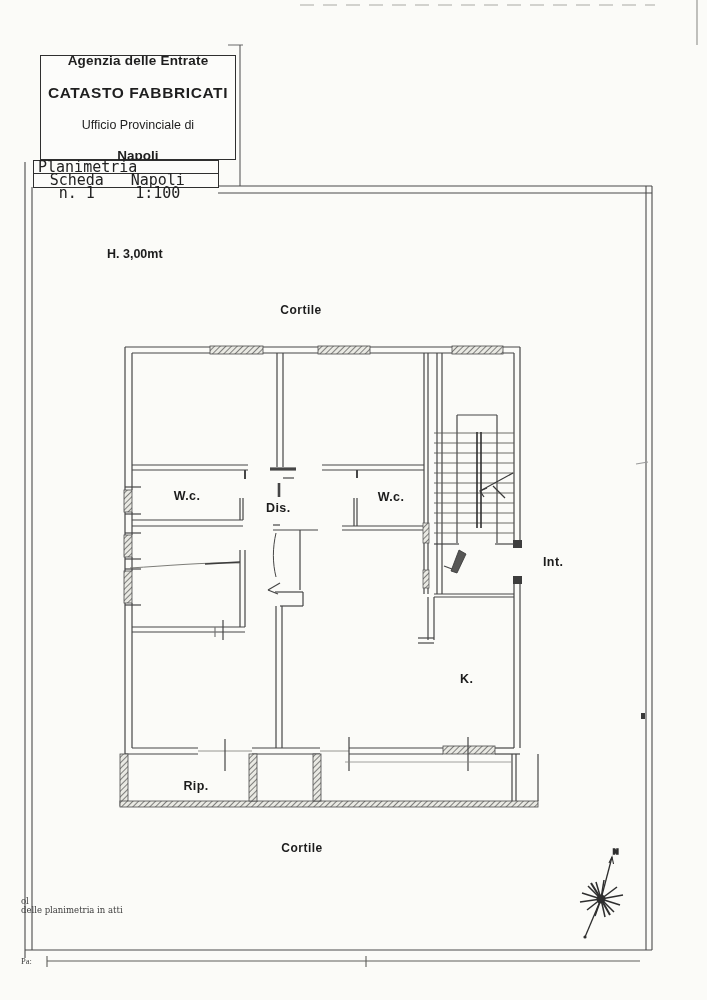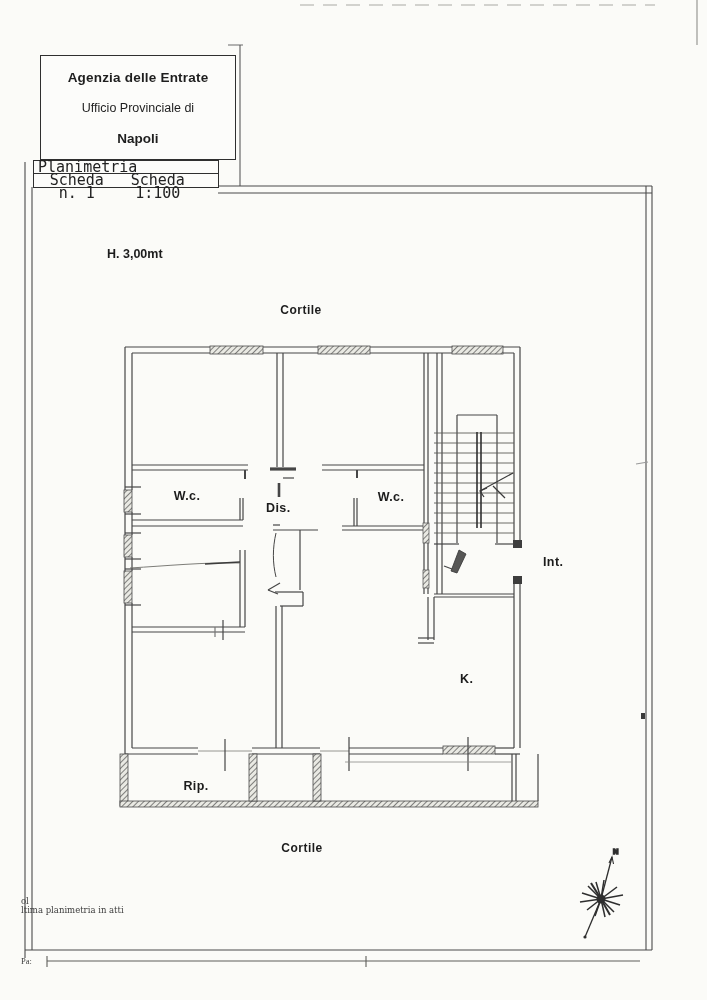--- a/index.html
+++ b/index.html
@@ -40,33 +40,34 @@
   .note-label{font-size:12.5px;font-weight:700;}
   .north-label{font-size:7.5px;font-weight:700;}
 </style>
 </head>
 <body>
 
 <div id="page">
 
   <div id="header-box" class="abs">
     <div class="h1">Agenzia delle Entrate</div>
+    <div class="h2">CATASTO FABBRICATI</div>
     <div class="h3">Ufficio Provinciale di</div>
     <div class="h4">Napoli</div>
   </div>
 
   <div id="info-box" class="abs">
     <div class="row1">Planimetria</div>
     <div class="row2">
       <span>Scheda n. 1</span>
-      <span>Scheda 1:100</span>
+      <span>Napoli 1:100</span>
     </div>
   </div>
 
-  <div id="foot1" class="abs footnote">ltima planimetria in atti</div>
+  <div id="foot1" class="abs footnote">delle planimetria in atti</div>
   <div id="foot2" class="abs footnote">Pa:</div>
   <div id="foot3" class="abs footnote">ol</div>
 
   <svg class="abs" style="left:0;top:0" width="707" height="1000" viewBox="0 0 707 1000">
     <defs>
       <pattern id="hatch" width="4" height="4" patternUnits="userSpaceOnUse" patternTransform="rotate(45)">
         <rect width="4" height="4" fill="#e9e9e3"></rect>
         <line x1="0" y1="0" x2="0" y2="4" stroke="#5a5a5a" stroke-width="1.5"></line>
       </pattern>
     </defs>

